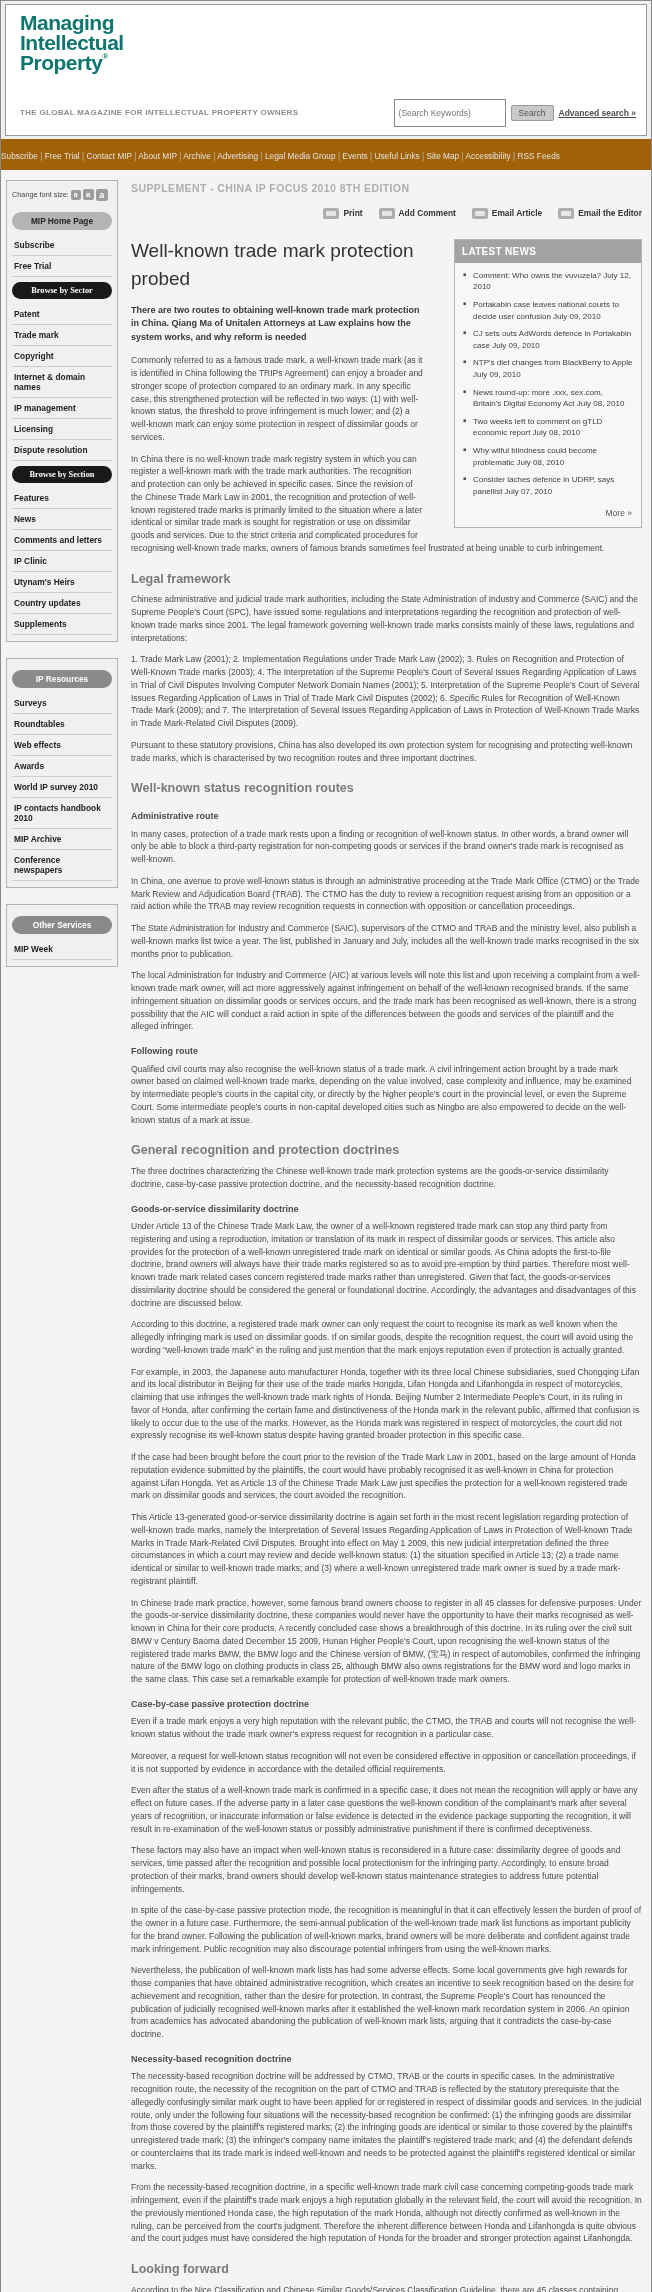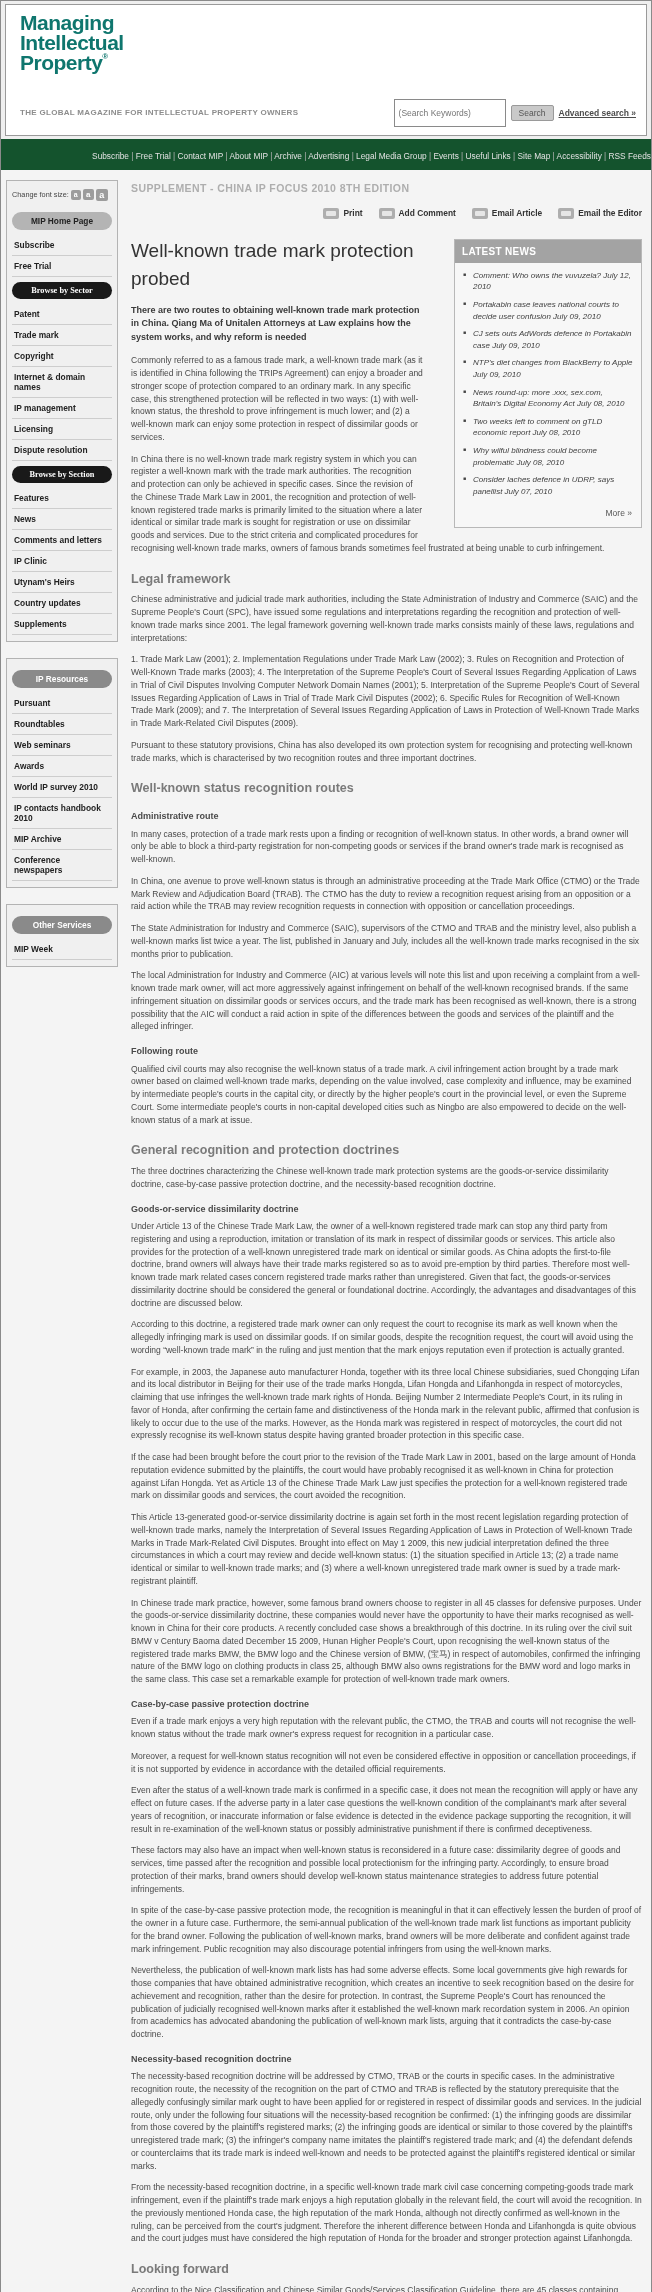--- a/index.html
+++ b/index.html
@@ -12,21 +12,21 @@
   .logo { color:#0f766e; font-weight:bold; font-size:21px; line-height:0.95; letter-spacing:-0.5px; }
   .logo .reg { font-size:8px; vertical-align:top; }
   .header-bottom { display:flex; justify-content:space-between; align-items:center; margin-top:26px; }
   .tagline { font-size:8px; font-weight:bold; color:#8d8d8d; letter-spacing:0.3px; }
   .search-area { display:flex; align-items:center; gap:5px; }
   .search-input { width:112px; height:28px; border:1px solid #8a8a8a; font-size:8.5px; color:#777; padding:0 4px; font-family:"Liberation Sans",sans-serif; }
   .search-btn { height:16px; font-size:8.5px; color:#555; background:#c9c9c9; border:1px solid #9a9a9a; border-radius:2px; padding:0 7px; font-family:"Liberation Sans",sans-serif; }
   .adv-search { font-size:8.5px; font-weight:bold; color:#4c4c4c; text-decoration:underline; cursor:pointer; }
 
   
-  .navbar { margin-top:3px; background:#14532d; text-align:right; padding:6px 0 7px; }
+  .navbar { margin-top:3px; background:#a16207; text-align:left; padding:6px 0 7px; }
   .navbar span.item { color:#e2e2e2; font-size:8.3px; cursor:pointer; }
   .navbar span.item:not(:first-of-type)::before { content:" | "; color:#b5b5b5; cursor:default; }
 
   
   .content { display:flex; gap:7px; padding:10px 5px 0 5px; background:#f4f4f4; }
   .sidebar { width:112px; flex:none; }
   .side-box { background:#f0f0f0; border:1px solid #b3b3b3; padding:6px 5px; margin-bottom:16px; }
   .fontsize-row { font-size:7.3px; color:#444; display:flex; align-items:center; gap:2px; padding:2px 0 6px; }
   .fs-btn { display:inline-block; background:#9c9c9c; color:#fff; border-radius:2px; text-align:center; cursor:pointer; font-weight:bold; }
   .fs-btn.s1 { width:10px; height:10px; font-size:7px; line-height:10px; }
@@ -47,21 +47,21 @@
   .tool-ic { width:16px; height:11px; background:#aeaeae; border-radius:2px; position:relative; }
   .tool-ic::after { content:""; position:absolute; left:3px; top:3px; right:3px; bottom:3px; background:#e6e6e6; border-radius:1px; }
 
   .article { font-size:8.5px; color:#4a4a4a; line-height:1.5; }
   .art-title { font-size:19px; color:#333; font-weight:normal; margin:0 0 10px; }
   .standfirst { font-weight:bold; font-size:9px; color:#3a3a3a; margin-bottom:10px; line-height:1.5; }
 
   .news-box { float:right; width:188px; margin:2px 0 10px 28px; border:1px solid #b8b8b8; background:#f7f7f7; }
   .news-head { background:#a3a3a3; color:#fff; font-weight:bold; font-size:10px; padding:4px 7px; letter-spacing:0.3px; }
   .news-list { padding:7px 8px 2px; }
-  .news-item { font-size:8px; color:#3f3f3f; margin-bottom:6px; padding-left:10px; position:relative; cursor:pointer; line-height:1.45;font-style:italic; }
+  .news-item { font-size:8px; color:#3f3f3f; margin-bottom:6px; padding-left:10px; position:relative; cursor:pointer; line-height:1.45; }
   .news-item::before { content:"■"; position:absolute; left:0; top:1px; font-size:5px; color:#444; }
   .news-more { text-align:right; font-size:8.5px; color:#555; padding:2px 9px 7px; cursor:pointer; }
 
   .blk { margin-bottom:9px; }
   .blk.h2 { font-size:12.5px; color:#7a7a7a; font-weight:bold; margin:15px 0 5px; }
   .blk.h3 { font-size:9px; color:#4a4a4a; font-weight:bold; margin:12px 0 4px; }
 </style>
 </head>
 <body>
 
@@ -124,23 +124,23 @@
             <span class="side-link">Utynam's Heirs</span>
             <span class="side-link">Country updates</span>
             <span class="side-link">Supplements</span>
           </div>
       </div>
 
       <div class="side-box">
         <span class="pill pill-gray">IP Resources</span>
         <div>
 
-        <span class="side-link">Pursuant</span>
+        <span class="side-link">Surveys</span>
             <span class="side-link">Roundtables</span>
-            <span class="side-link">Web seminars</span>
+            <span class="side-link">Web effects</span>
             <span class="side-link">Awards</span>
             <span class="side-link">World IP survey 2010</span>
             <span class="side-link">IP contacts handbook 2010</span>
             <span class="side-link">MIP Archive</span>
             <span class="side-link">Conference newspapers</span>
           </div>
       </div>
 
       <div class="side-box">
         <span class="pill pill-gray">Other Services</span>

